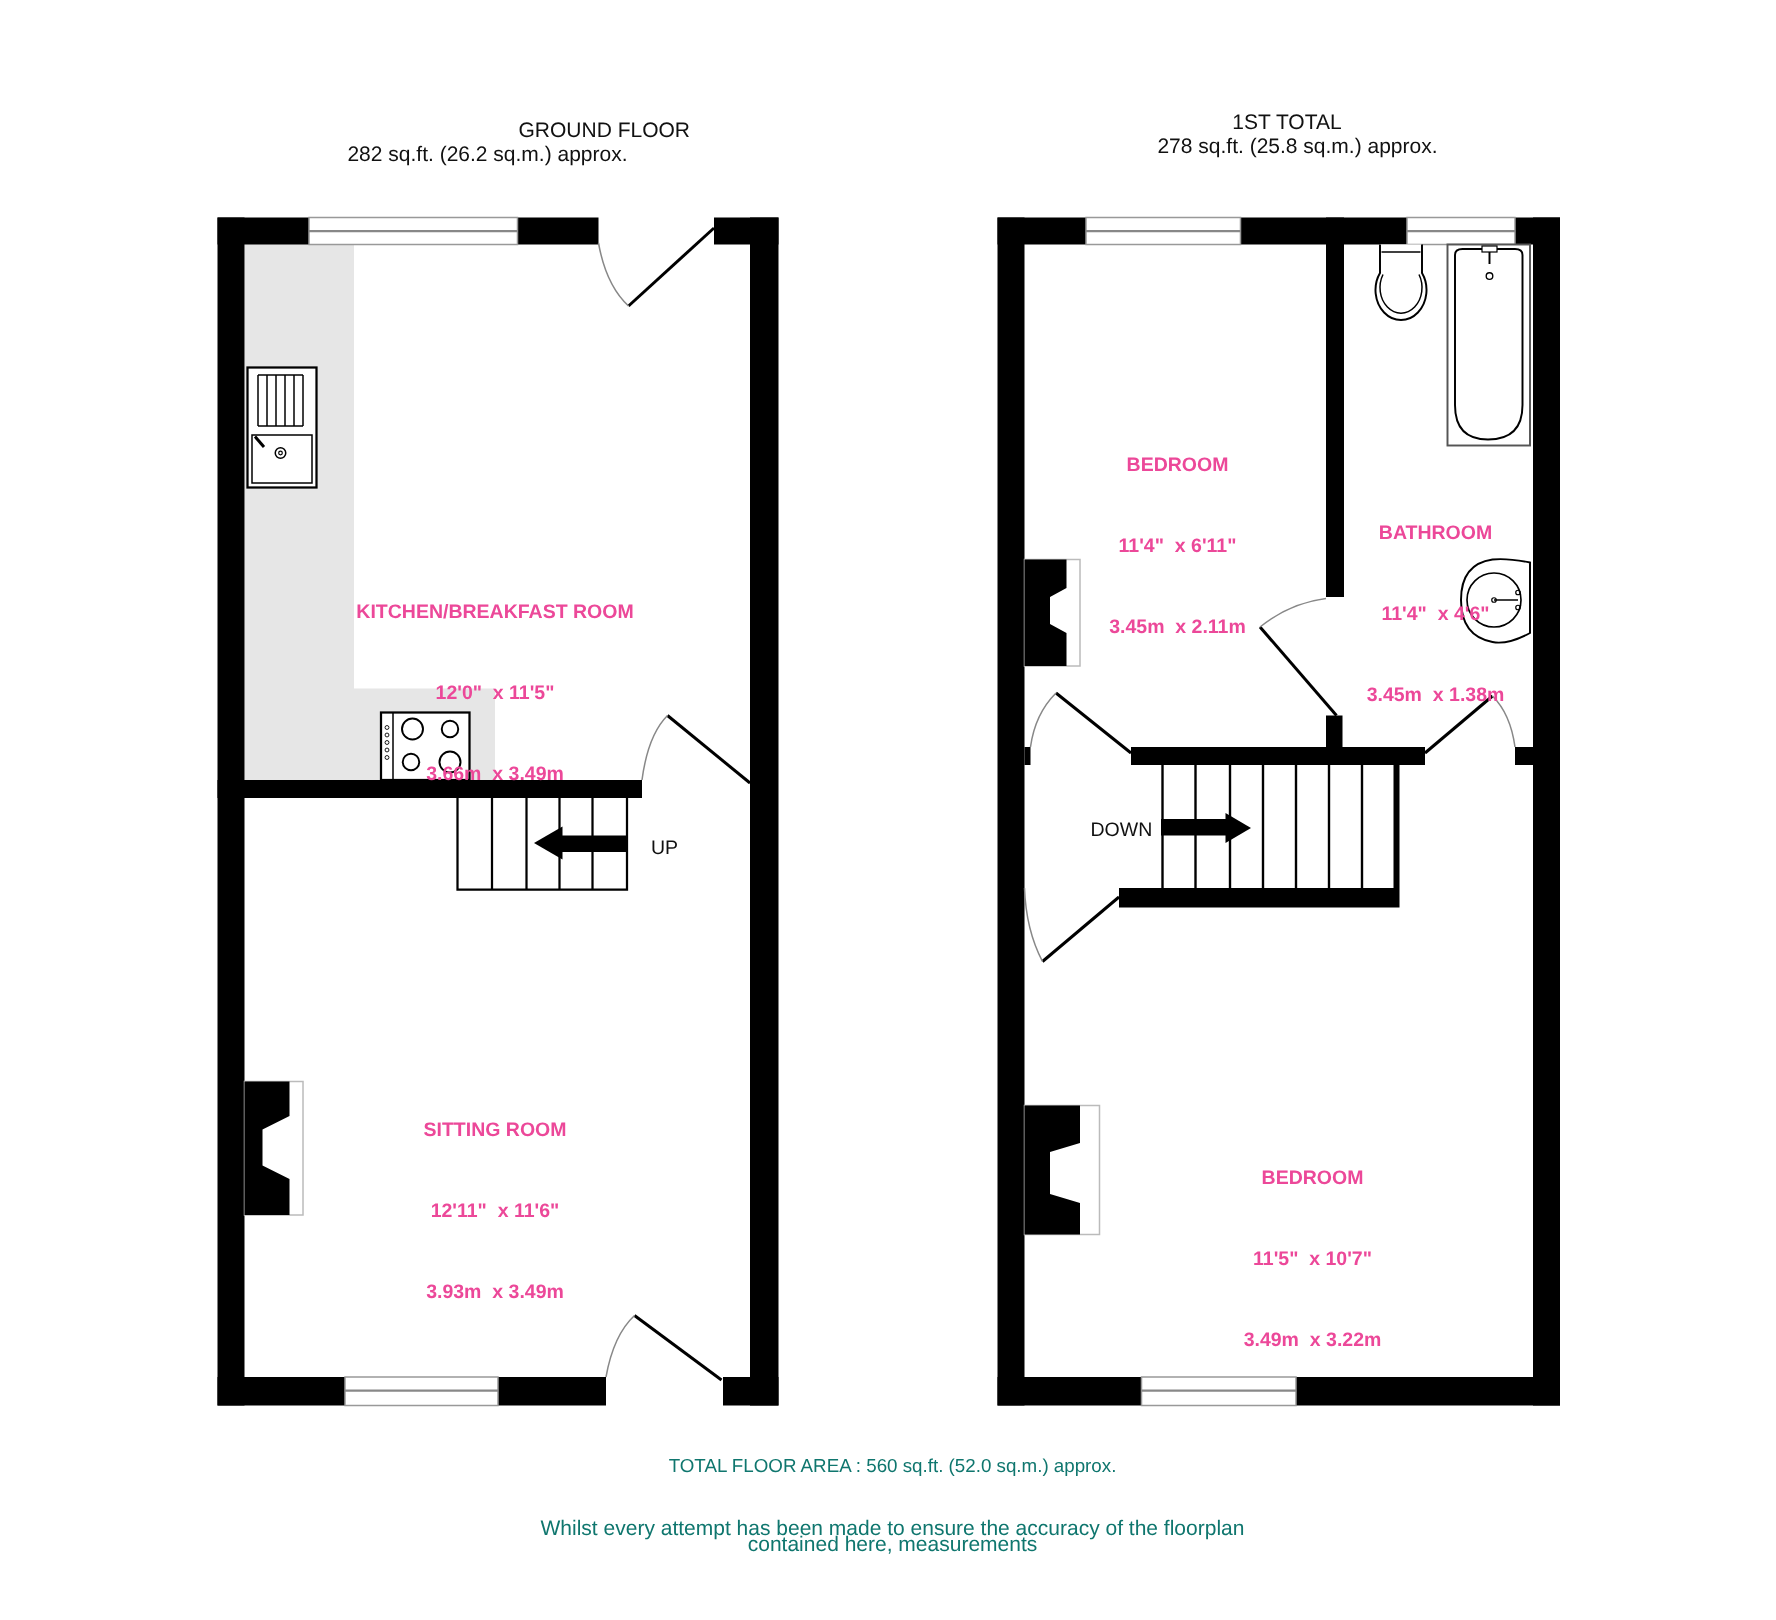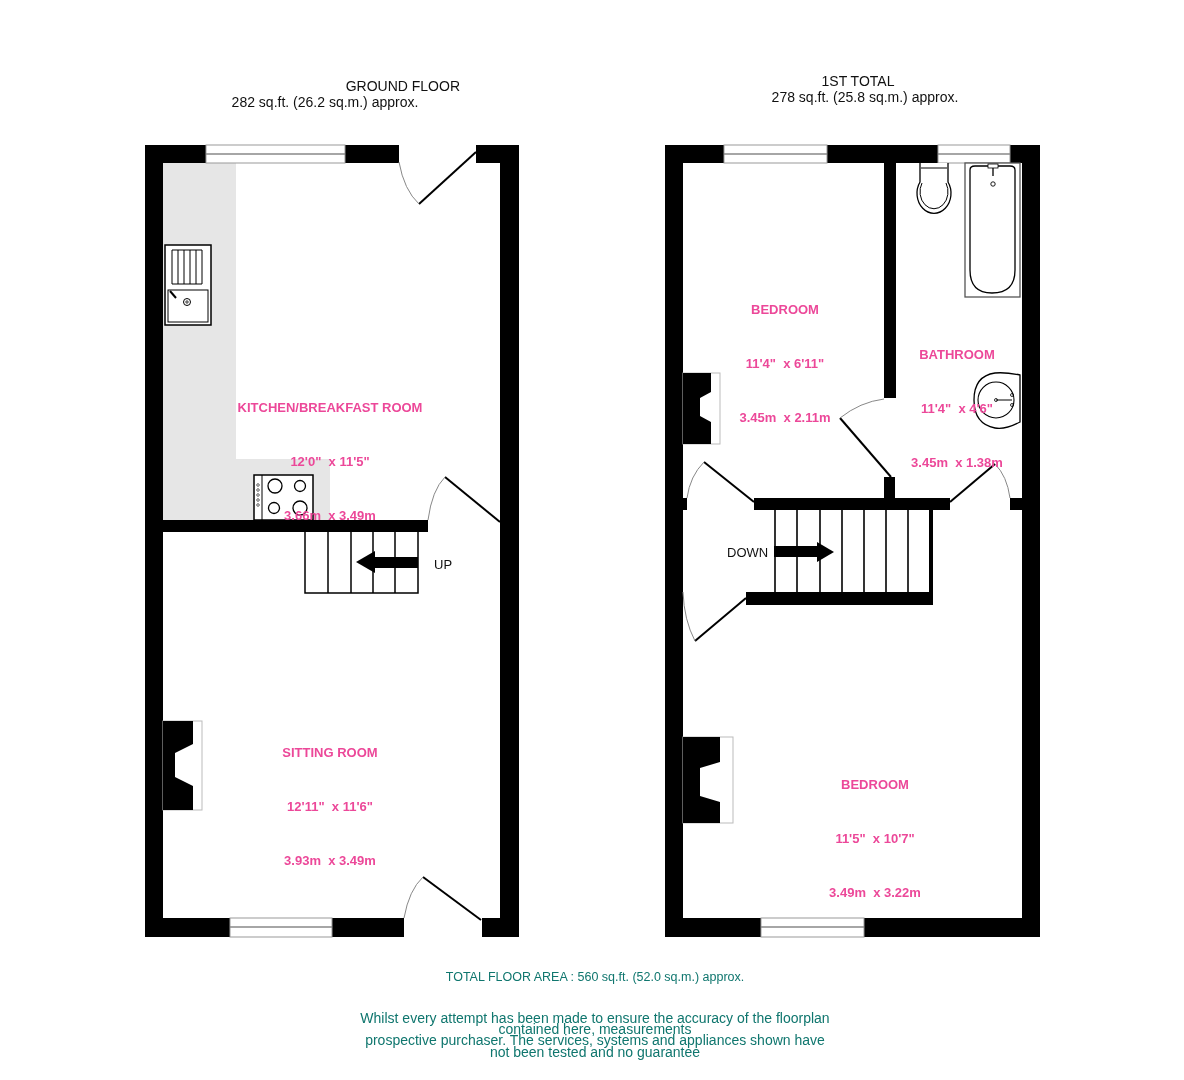--- a/index.html
+++ b/index.html
@@ -316,14 +316,13 @@
 <div class="room-label" style="left: 775px; top: 740px; width: 200px;">
   <span>BEDROOM</span>
   <span>11'5"  x 10'7"</span>
   <span>3.49m  x 3.22m</span>
 </div>
 <div class="stair-text" style="left: 727px; top: 545px;">DOWN</div>
 
 <div id="total-area" class="footer">TOTAL FLOOR AREA : 560 sq.ft. (52.0 sq.m.) approx.</div>
 <div id="disclaimer" class="footer">
   <span>Whilst every attempt has been made to ensure the accuracy of the floorplan contained here, measurements</span>
-  <span>prospective purchaser. The services, systems and appliances shown have not been tested and no guarantee</span>
 </div>
 
 </body></html>

